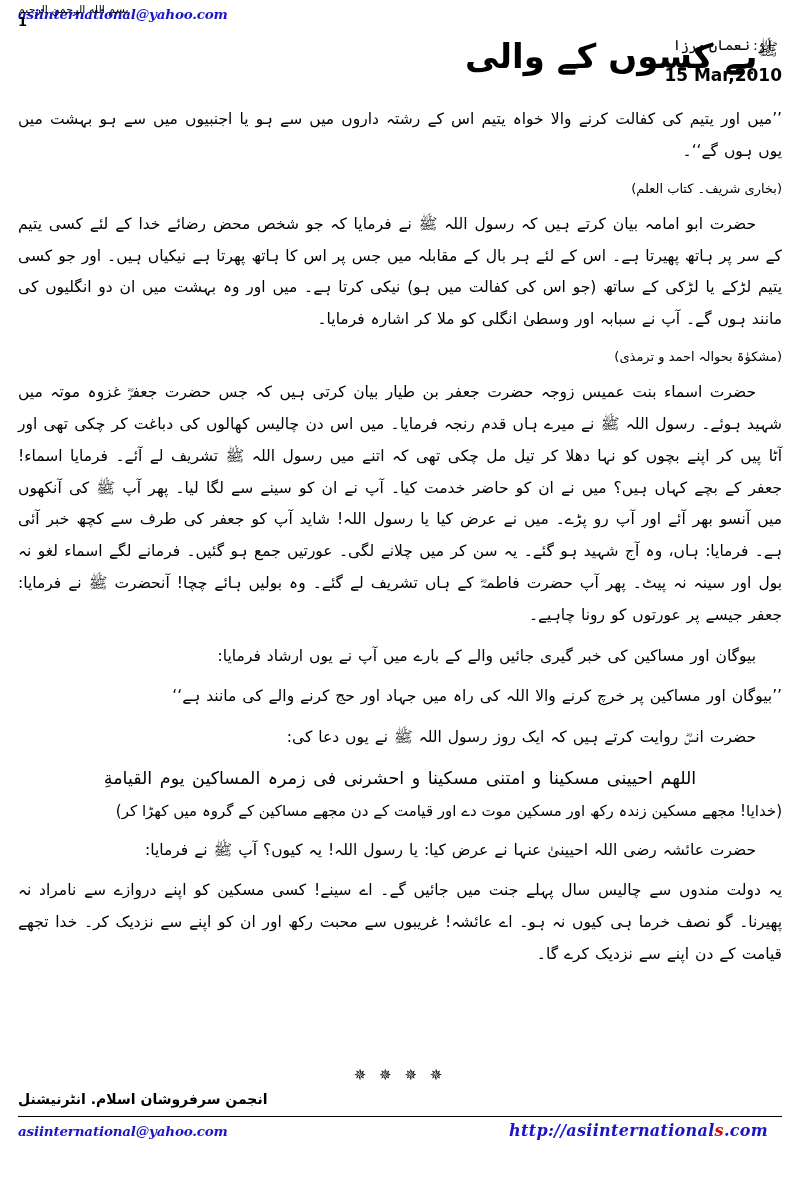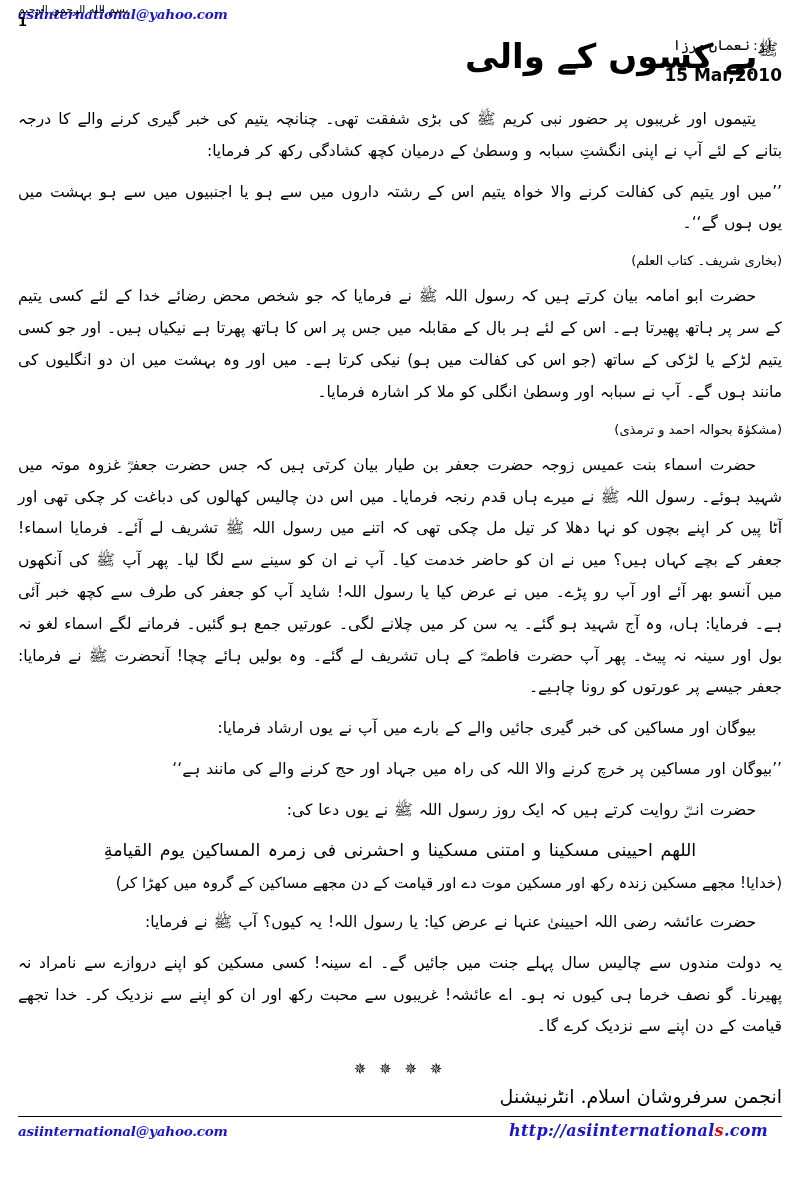--- a/index.html
+++ b/index.html
@@ -149,24 +149,24 @@
   }
   .ornaments{
     text-align:center;
     font-size:15px;
     letter-spacing:4px;
     line-height:1;
     margin-bottom:8px;
     color:#000;
   }
   .org{
-    text-align:right;
-    font-family:"DejaVu Sans","Liberation Sans",sans-serif;
-    font-weight:normal;
-    font-size:19px;
+    text-align:left;
+    font-family:"DejaVu Sans","Liberation Sans",sans-serif;
+    font-weight:bold;
+    font-size:14px;
     margin-bottom:9px;
     letter-spacing:0.3px;
   }
   .rule{
     border:0;border-top:1.5px solid #000;
     margin:0 0 6px 0;
   }
   .footlinks{
     position:relative;
     height:22px;
@@ -212,21 +212,20 @@
       <span class="author">از: نعمان مرزا</span>
       <span class="date">15  Mar,2010</span>
     </div>
     <div class="doc-title">
       <span class="t-saw">ﷺ</span><span class="t-main">بے کسوں کے والی</span>
     </div>
   </div>
 
   <div class="body">
 
-    <p class="para indent">یتیموں اور غریبوں پر حضور نبی کریم ﷺ کی بڑی شفقت تھی۔ چنانچہ یتیم کی خبر گیری کرنے والے کا درجہ بتانے کے لئے آپ نے اپنی انگشتِ سبابہ و وسطیٰ کے درمیان کچھ کشادگی رکھ کر فرمایا:</p>
 
     <p class="para">’’میں اور یتیم کی کفالت کرنے والا خواہ یتیم اس کے رشتہ داروں میں سے ہو یا اجنبیوں میں سے ہو بہشت میں یوں ہوں گے‘‘۔</p>
 
     <p class="cite">(بخاری شریف۔ کتاب العلم)</p>
 
     <p class="para indent">حضرت ابو امامہ بیان کرتے ہیں کہ رسول اللہ ﷺ نے فرمایا کہ جو شخص محض رضائے خدا کے لئے کسی یتیم کے سر پر ہاتھ پھیرتا ہے۔ اس کے لئے ہر بال کے مقابلہ میں جس پر اس کا ہاتھ پھرتا ہے نیکیاں ہیں۔ اور جو کسی یتیم لڑکے یا لڑکی کے ساتھ (جو اس کی کفالت میں ہو) نیکی کرتا ہے۔ میں اور وہ بہشت میں ان دو انگلیوں کی مانند ہوں گے۔ آپ نے سبابہ اور وسطیٰ انگلی کو ملا کر اشارہ فرمایا۔</p>
 
     <p class="cite">(مشکوٰۃ بحوالہ احمد و ترمذی)</p>
 
     <p class="para indent">حضرت اسماء بنت عمیس زوجہ حضرت جعفر بن طیار بیان کرتی ہیں کہ جس حضرت جعفرؓ غزوہ موتہ میں شہید ہوئے۔ رسول اللہ ﷺ نے میرے ہاں قدم رنجہ فرمایا۔ میں اس دن چالیس کھالوں کی دباغت کر چکی تھی اور آٹا پیں کر اپنے بچوں کو نہا دھلا کر تیل مل چکی تھی کہ اتنے میں رسول اللہ ﷺ تشریف لے آئے۔ فرمایا اسماء! جعفر کے بچے کہاں ہیں؟ میں نے ان کو حاضر خدمت کیا۔ آپ نے ان کو سینے سے لگا لیا۔ پھر آپ ﷺ کی آنکھوں میں آنسو بھر آئے اور آپ رو پڑے۔ میں نے عرض کیا یا رسول اللہ! شاید آپ کو جعفر کی طرف سے کچھ خبر آئی ہے۔ فرمایا: ہاں، وہ آج شہید ہو گئے۔ یہ سن کر میں چلانے لگی۔ عورتیں جمع ہو گئیں۔ فرمانے لگے اسماء لغو نہ بول اور سینہ نہ پیٹ۔ پھر آپ حضرت فاطمہؓ کے ہاں تشریف لے گئے۔ وہ بولیں ہائے چچا! آنحضرت ﷺ نے فرمایا: جعفر جیسے پر عورتوں کو رونا چاہیے۔</p>
@@ -236,21 +235,21 @@
     <p class="para">’’بیوگان اور مساکین پر خرچ کرنے والا اللہ کی راہ میں جہاد اور حج کرنے والے کی مانند ہے‘‘</p>
 
     <p class="para indent">حضرت انسؓ روایت کرتے ہیں کہ ایک روز رسول اللہ ﷺ نے یوں دعا کی:</p>
 
     <p class="dua">اللهم احيينى مسكينا و امتنى مسكينا و احشرنى فى زمرہ المساكين يوم القيامةِ</p>
 
     <p class="dua-trans">(خدایا! مجھے مسکین زندہ رکھ اور مسکین موت دے اور قیامت کے دن مجھے مساکین کے گروہ میں کھڑا کر)</p>
 
     <p class="para indent">حضرت عائشہ رضی اللہ احيينىٰ عنہا نے عرض کیا: یا رسول اللہ! یہ کیوں؟ آپ ﷺ نے فرمایا:</p>
 
-    <p class="para">یہ دولت مندوں سے چالیس سال پہلے جنت میں جائیں گے۔ اے سینہ! کسی مسکین کو اپنے دروازے سے نامراد نہ پھیرنا۔ گو نصف خرما ہی کیوں نہ ہو۔ اے عائشہ! غریبوں سے محبت رکھ اور ان کو اپنے سے نزدیک کر۔ خدا تجھے قیامت کے دن اپنے سے نزدیک کرے گا۔</p>
+    <p class="para">یہ دولت مندوں سے چالیس سال پہلے جنت میں جائیں گے۔ اے سینے! کسی مسکین کو اپنے دروازے سے نامراد نہ پھیرنا۔ گو نصف خرما ہی کیوں نہ ہو۔ اے عائشہ! غریبوں سے محبت رکھ اور ان کو اپنے سے نزدیک کر۔ خدا تجھے قیامت کے دن اپنے سے نزدیک کرے گا۔</p>
 
   </div>
 
   <div class="footer">
     <div class="ornaments">✵ ✵ ✵ ✵</div>
     <div class="org">انجمن سرفروشان اسلام. انٹرنیشنل</div>
     <hr class="rule">
     <div class="footlinks">
       <span class="foot-email">asiinternational@yahoo.com</span>
       <span class="foot-url"><span>http://asiinternational</span><span class="hot">s</span><span>.com</span></span>

